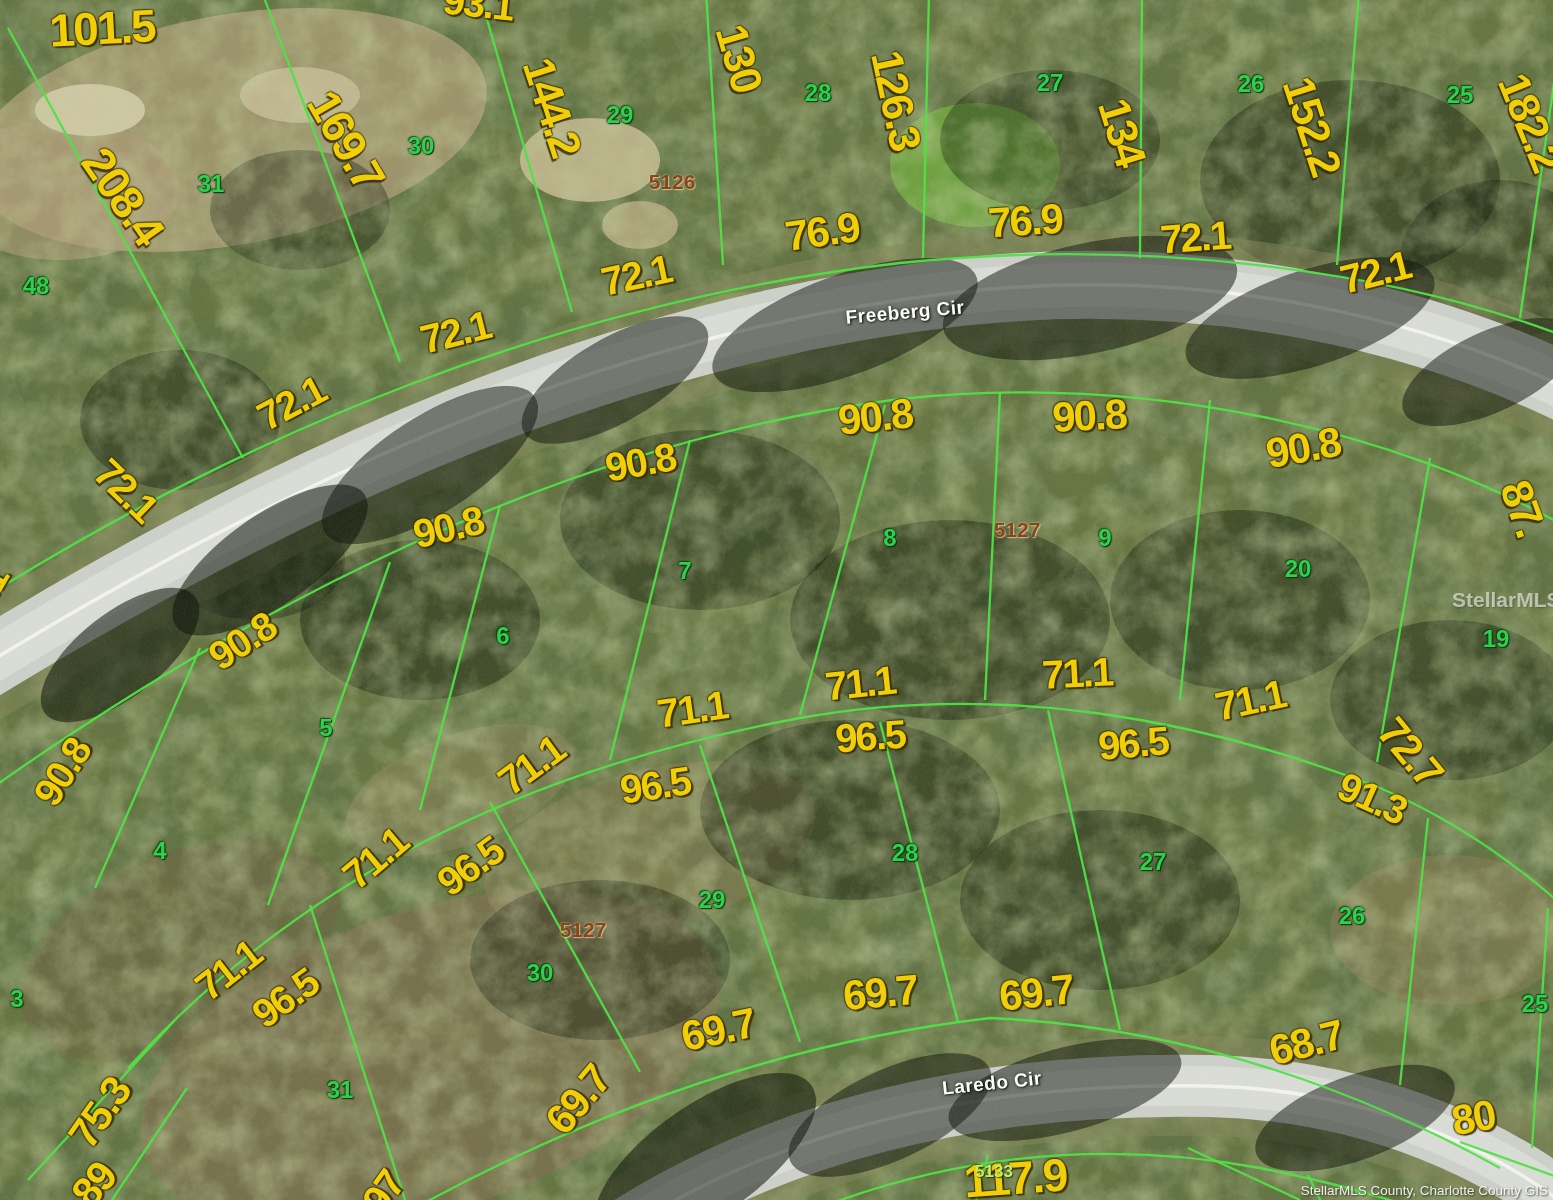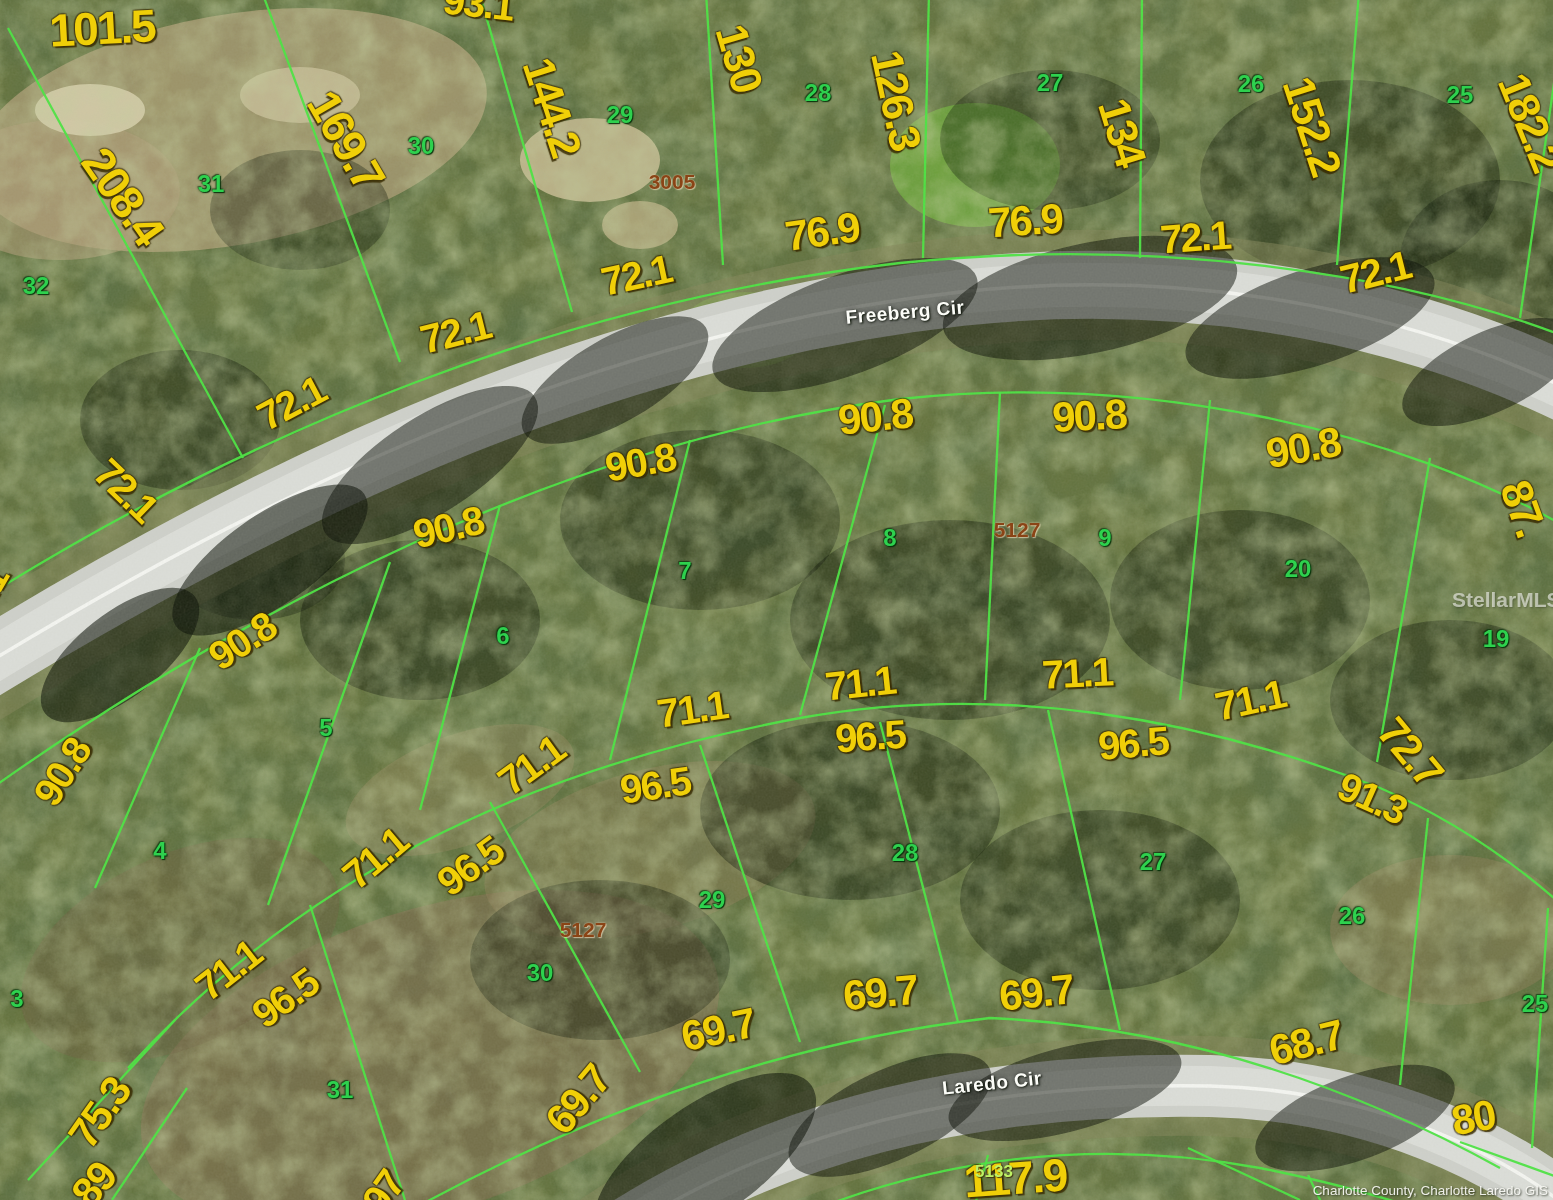--- a/index.html
+++ b/index.html
@@ -230,21 +230,21 @@
       <div class="lbl dim" style="left: 1036px; top: 993px; transform: translate(-50%, -50%) rotate(-6deg); font-size: 42px;">69.7</div>
       <div class="lbl dim" style="left: 578px; top: 1100px; transform: translate(-50%, -50%) rotate(-50deg); font-size: 42px;">69.7</div>
       <div class="lbl dim" style="left: 1306px; top: 1043px; transform: translate(-50%, -50%) rotate(-14deg); font-size: 42px;">68.7</div>
       <div class="lbl dim" style="left: 1473px; top: 1118px; transform: translate(-50%, -50%) rotate(-10deg); font-size: 42px;">80</div>
       <div class="lbl dim" style="left: 1015px; top: 1178px; transform: translate(-50%, -50%) rotate(-4deg); font-size: 46px;">117.9</div>
       <div class="lbl dim" style="left: 100px; top: 1113px; transform: translate(-50%, -50%) rotate(-55deg); font-size: 42px;">75.3</div>
       <div class="lbl dim" style="left: 94px; top: 1185px; transform: translate(-50%, -50%) rotate(-50deg); font-size: 42px;">89</div>
       <div class="lbl dim" style="left: 383px; top: 1192px; transform: translate(-50%, -50%) rotate(-55deg); font-size: 40px;">97</div>
       <div class="lbl lot" style="left: 211px; top: 184px; transform: translate(-50%, -50%) rotate(0deg);">31</div>
       <div class="lbl lot" style="left: 421px; top: 146px; transform: translate(-50%, -50%) rotate(0deg);">30</div>
-      <div class="lbl lot" style="left: 36px; top: 286px; transform: translate(-50%, -50%) rotate(0deg);">32</div>
+      <div class="lbl lot" style="left: 36px; top: 286px; transform: translate(-50%, -50%) rotate(0deg);">48</div>
       <div class="lbl lot" style="left: 620px; top: 115px; transform: translate(-50%, -50%) rotate(0deg);">29</div>
       <div class="lbl lot" style="left: 818px; top: 93px; transform: translate(-50%, -50%) rotate(0deg);">28</div>
       <div class="lbl lot" style="left: 1050px; top: 83px; transform: translate(-50%, -50%) rotate(0deg);">27</div>
       <div class="lbl lot" style="left: 1251px; top: 84px; transform: translate(-50%, -50%) rotate(0deg);">26</div>
       <div class="lbl lot" style="left: 1460px; top: 95px; transform: translate(-50%, -50%) rotate(0deg);">25</div>
       <div class="lbl lot" style="left: 503px; top: 636px; transform: translate(-50%, -50%) rotate(0deg);">6</div>
       <div class="lbl lot" style="left: 685px; top: 571px; transform: translate(-50%, -50%) rotate(0deg);">7</div>
       <div class="lbl lot" style="left: 890px; top: 538px; transform: translate(-50%, -50%) rotate(0deg);">8</div>
       <div class="lbl lot" style="left: 1105px; top: 538px; transform: translate(-50%, -50%) rotate(0deg);">9</div>
       <div class="lbl lot" style="left: 1298px; top: 569px; transform: translate(-50%, -50%) rotate(0deg);">20</div>
@@ -252,24 +252,24 @@
       <div class="lbl lot" style="left: 326px; top: 728px; transform: translate(-50%, -50%) rotate(0deg);">5</div>
       <div class="lbl lot" style="left: 160px; top: 851px; transform: translate(-50%, -50%) rotate(0deg);">4</div>
       <div class="lbl lot" style="left: 17px; top: 999px; transform: translate(-50%, -50%) rotate(0deg);">3</div>
       <div class="lbl lot" style="left: 712px; top: 900px; transform: translate(-50%, -50%) rotate(0deg);">29</div>
       <div class="lbl lot" style="left: 905px; top: 853px; transform: translate(-50%, -50%) rotate(0deg);">28</div>
       <div class="lbl lot" style="left: 1153px; top: 862px; transform: translate(-50%, -50%) rotate(0deg);">27</div>
       <div class="lbl lot" style="left: 1352px; top: 916px; transform: translate(-50%, -50%) rotate(0deg);">26</div>
       <div class="lbl lot" style="left: 1535px; top: 1004px; transform: translate(-50%, -50%) rotate(0deg);">25</div>
       <div class="lbl lot" style="left: 540px; top: 973px; transform: translate(-50%, -50%) rotate(0deg);">30</div>
       <div class="lbl lot" style="left: 340px; top: 1090px; transform: translate(-50%, -50%) rotate(0deg);">31</div>
-      <div class="lbl parcel-dark" style="left: 672px; top: 181px; transform: translate(-50%, -50%) rotate(0deg);">3005</div>
+      <div class="lbl parcel-dark" style="left: 672px; top: 181px; transform: translate(-50%, -50%) rotate(0deg);">5126</div>
       <div class="lbl parcel-dark" style="left: 1017px; top: 529px; transform: translate(-50%, -50%) rotate(0deg);">5127</div>
       <div class="lbl parcel-dark" style="left: 583px; top: 929px; transform: translate(-50%, -50%) rotate(0deg);">5127</div>
       <div class="lbl parcel-light" style="left: 994px; top: 1171px; transform: translate(-50%, -50%) rotate(0deg);">5133</div>
       <div class="lbl street" style="left: 905px; top: 312px; transform: translate(-50%, -50%) rotate(-5deg);">Freeberg Cir</div>
       <div class="lbl street" style="left: 992px; top: 1083px; transform: translate(-50%, -50%) rotate(-6deg);">Laredo Cir</div>
     </div>
 
   <div id="watermark">StellarMLS</div>
 
-  <div id="attribution">Charlotte County, Charlotte Laredo GIS</div>
+  <div id="attribution">StellarMLS County, Charlotte County GIS</div>
 </div>
 
 </body></html>

